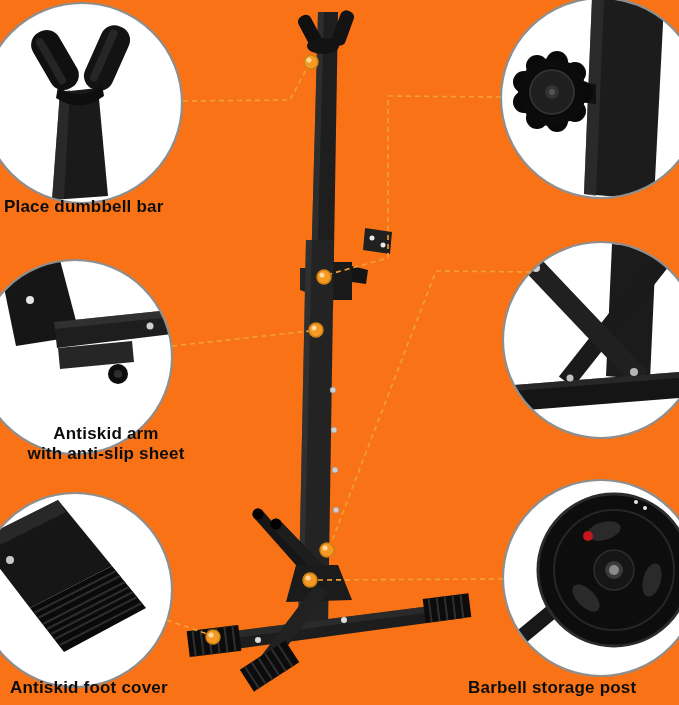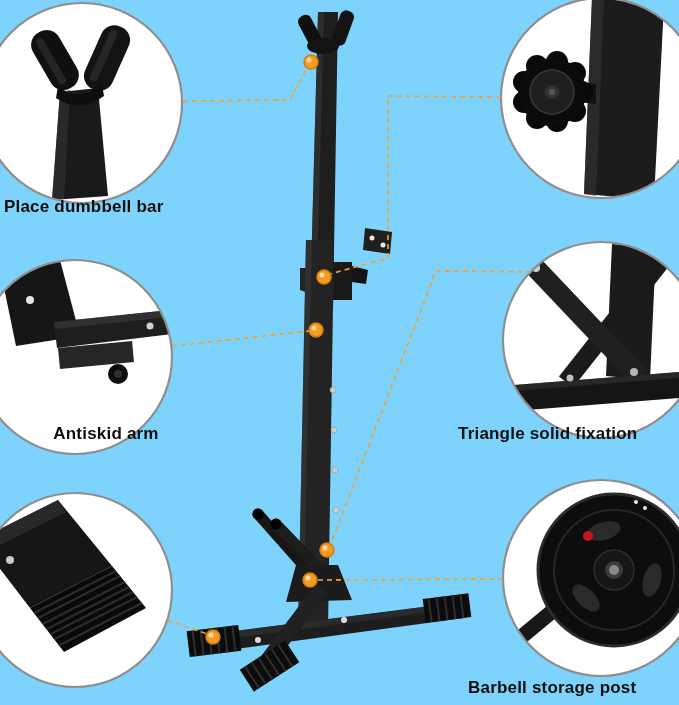--- a/index.html
+++ b/index.html
@@ -1,19 +1,19 @@
 <!DOCTYPE html>
 <html><head>
 <meta charset="utf-8">
 <style>
   html,body{margin:0;padding:0;background:#ffffff;}
   .canvas{
     position:relative;
     width:679px;height:705px;
-    background:#7dd3fc;
+    background:#f97316;
     overflow:hidden;
     font-family:"Liberation Sans", sans-serif;
   }
   .canvas svg{position:absolute;left:0;top:0;}
   .label{
     position:absolute;
     font-weight:700;
     font-size:17px;
     color:#0d0d0d;
     letter-spacing:.2px;
@@ -277,20 +277,21 @@
         <circle cx="308" cy="578" r="2.5" fill="#ffd9a0"></circle>
       </g>
     </g>
   </svg>
 
   <div class="label" style="left:4px; top:197px;">Place dumbbell bar</div>
 
 
   <div class="label label-center" style="left:0px; top:424px; width:212px;">
     <div>Antiskid arm</div>
+    <div>with anti-slip sheet</div>
   </div>
 
-  <div class="label" style="left:458px; top:424px;">Triangle solid fixation</div>
-
+
+  <div class="label" style="left:10px; top:678px;">Antiskid foot cover</div>
 
   <div class="label" style="left:468px; top:678px;text-align:right;">Barbell storage post</div>
 
 </div>
 
 </body></html>

